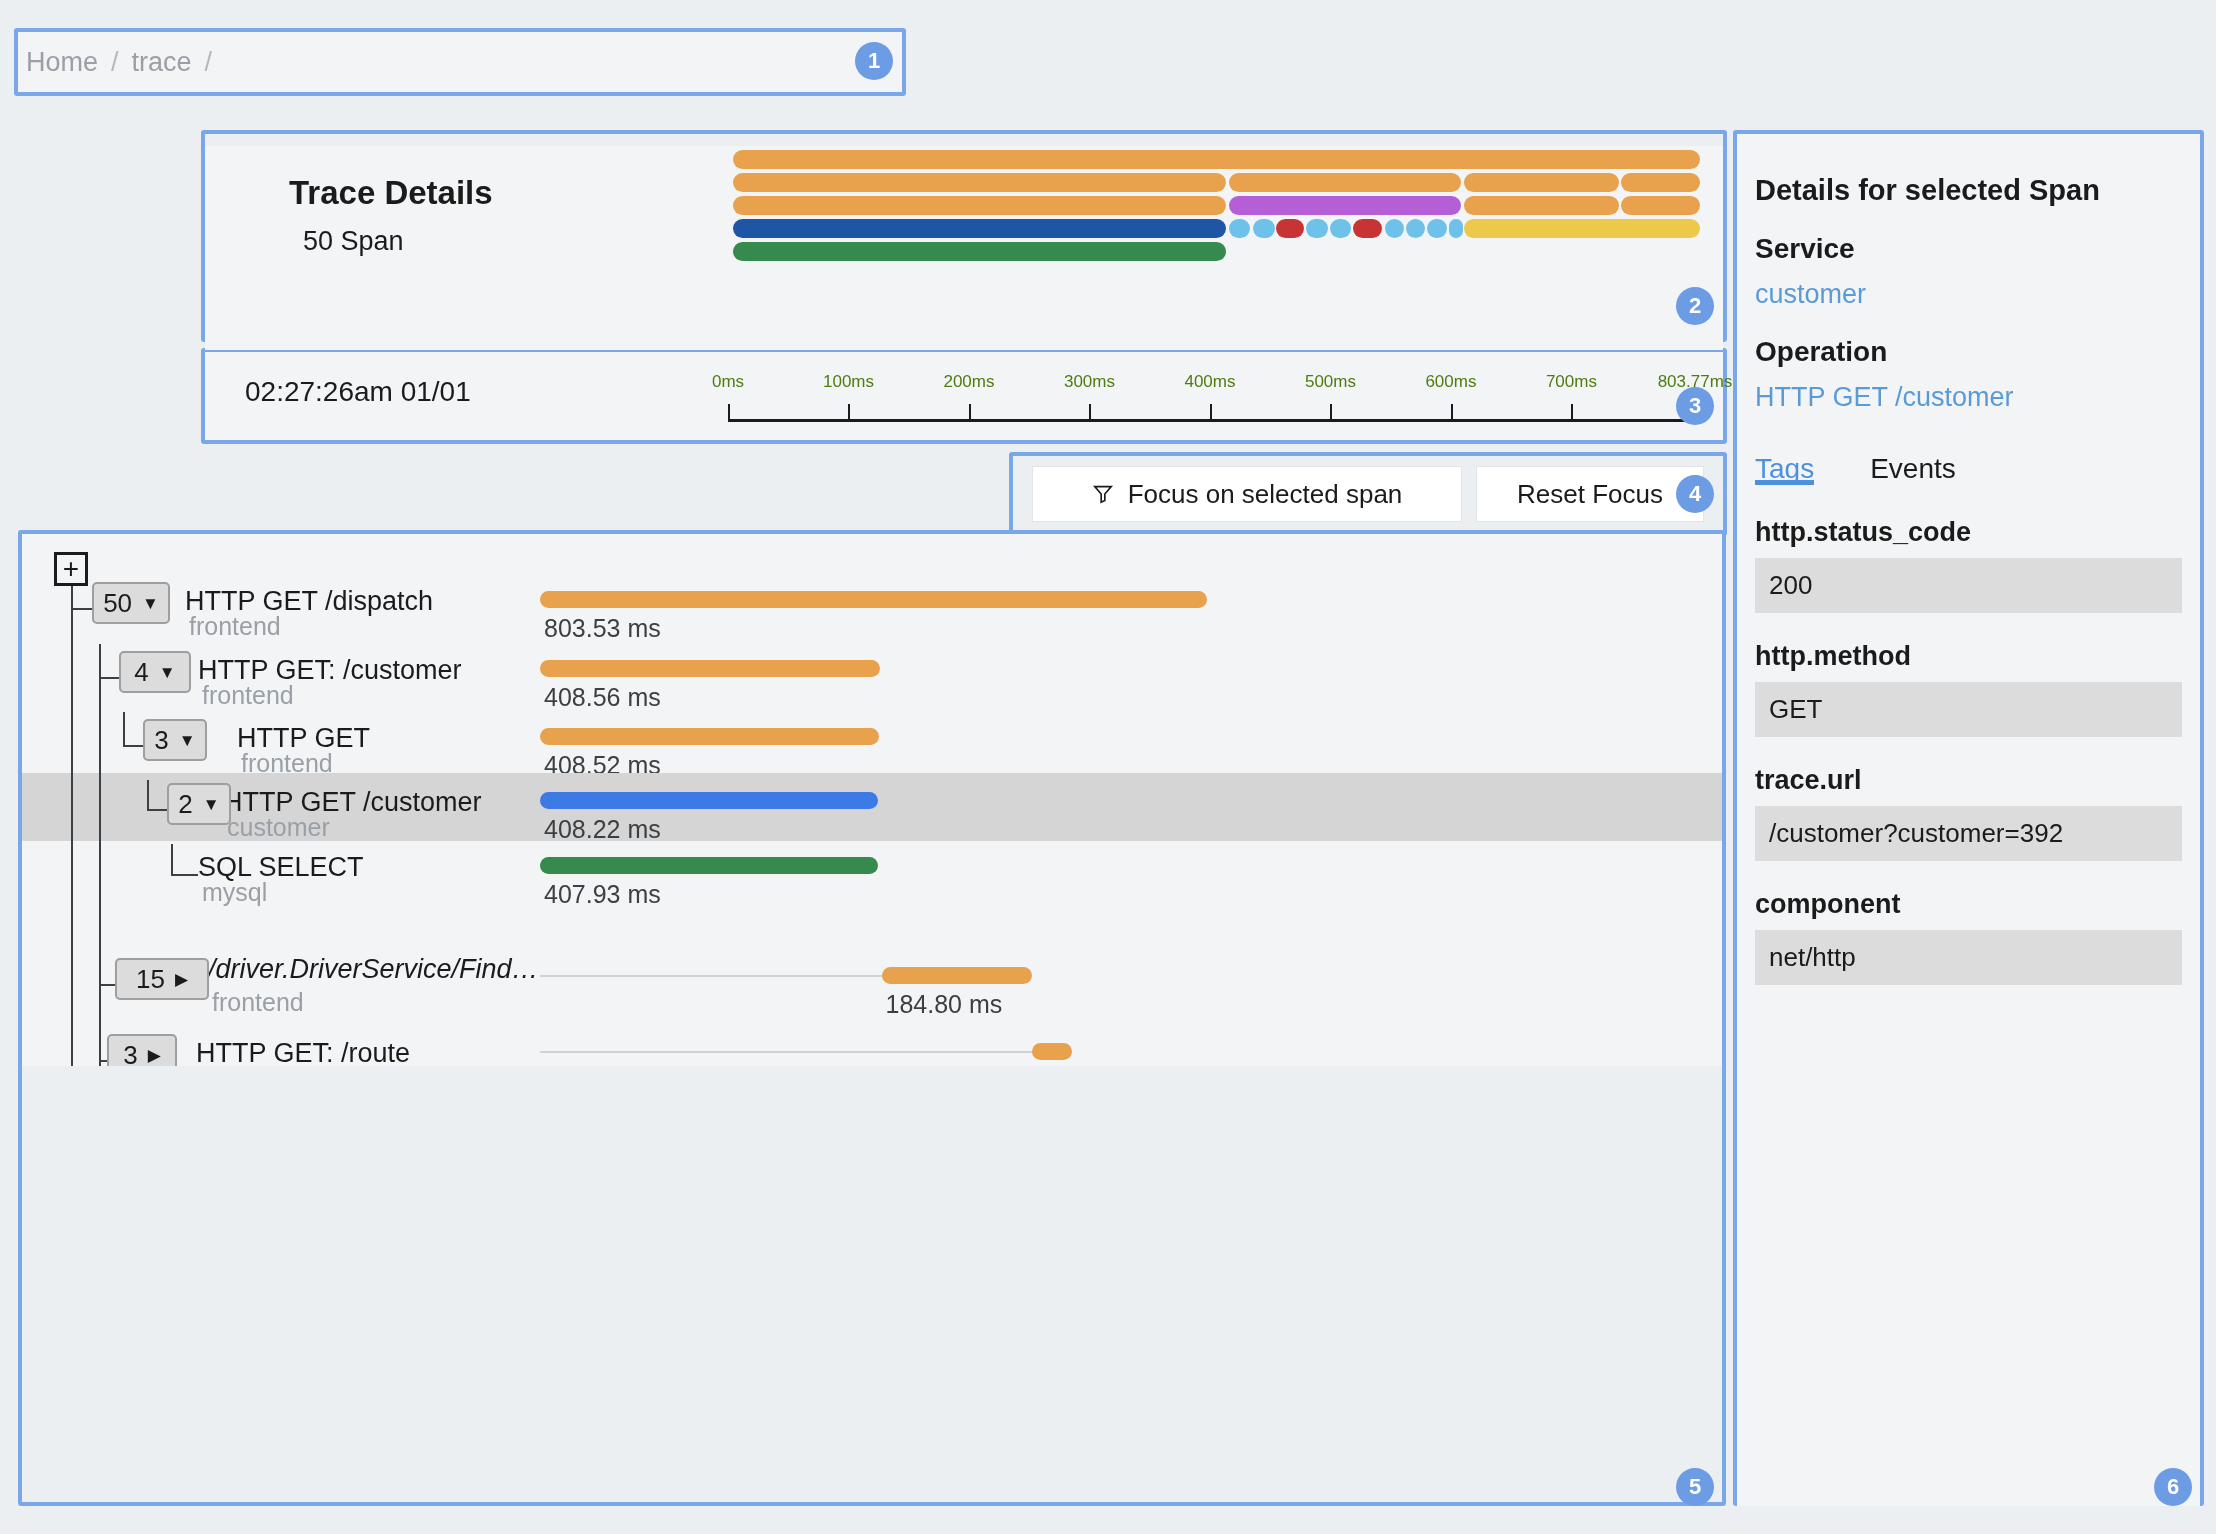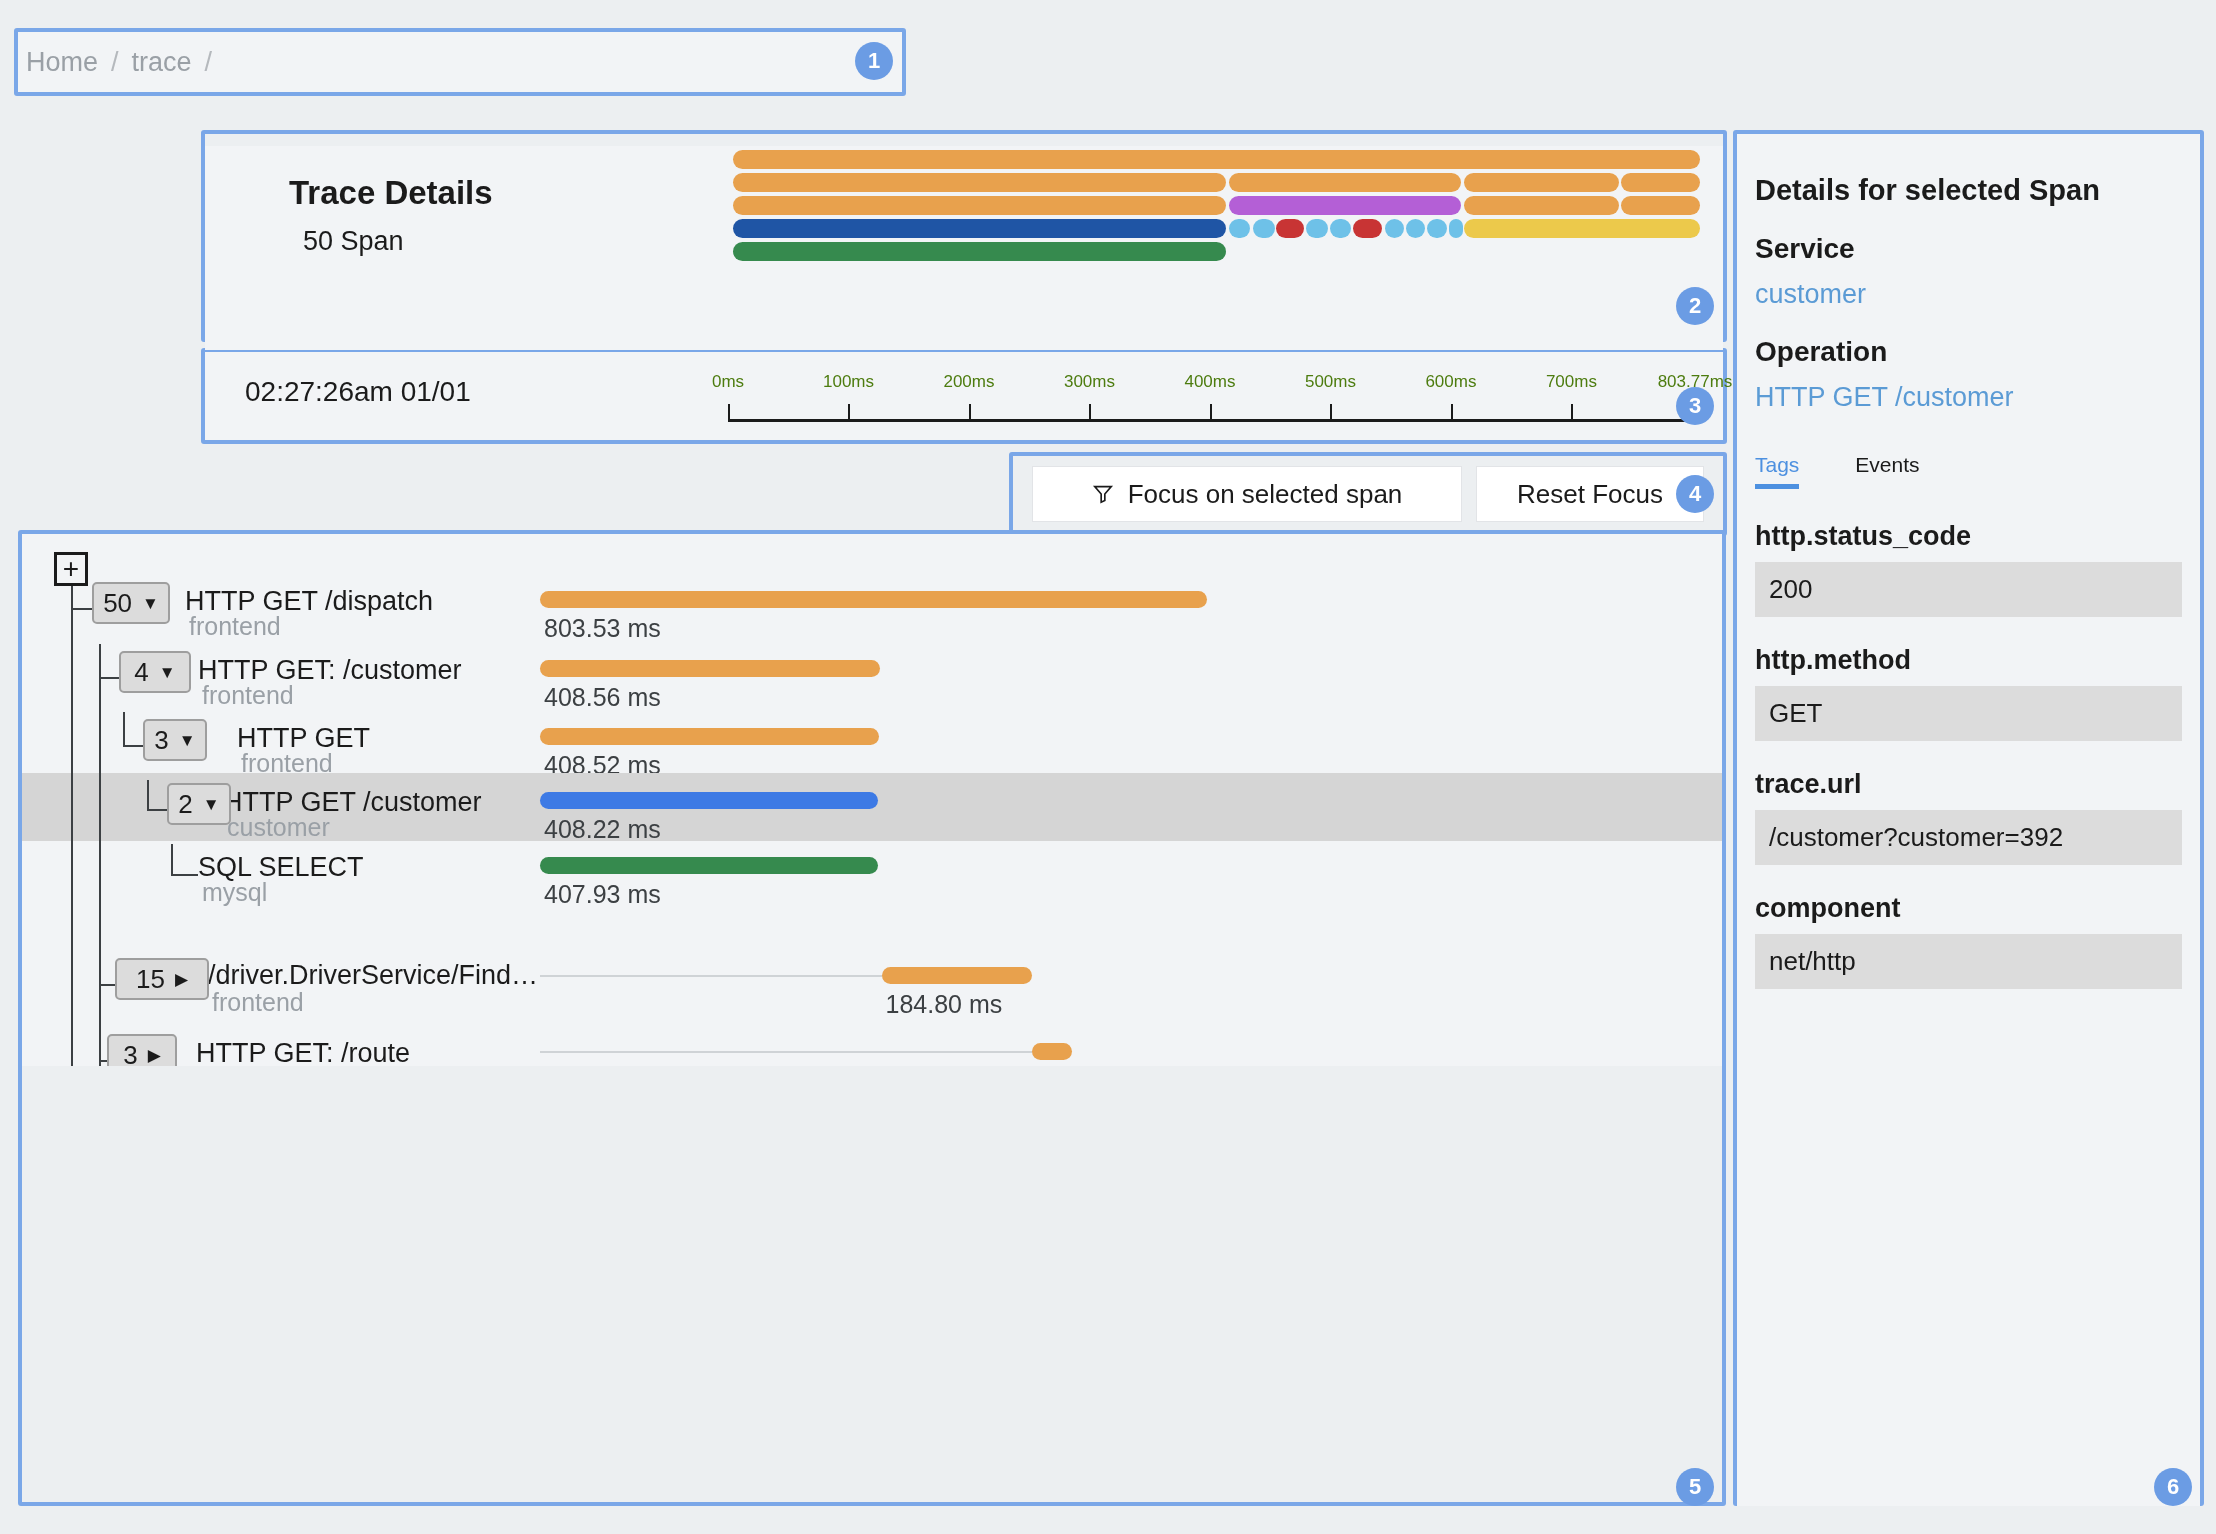--- a/index.html
+++ b/index.html
@@ -182,22 +182,22 @@
     background: #f2f4f6;
     padding: 40px 18px 0 18px;
     z-index: 5;
     overflow: hidden;
   }
   #details-title { font-size: 29px; font-weight: 700; color: #1b1b1b; margin-bottom: 26px; }
   .detail-key { font-size: 28px; font-weight: 700; color: #1b1b1b; margin-bottom: 14px; }
   .detail-link { font-size: 27px; color: #5b9bd5; margin-bottom: 26px; cursor: pointer; }
   #tabs { display: flex; gap: 56px; margin-top: 40px; margin-bottom: 32px; }
   .tab {
-    font-size: 21px; color: #1b1b1b; cursor: pointer;
-    padding-bottom: 12px; position: relative;
+    font-size: 28px; color: #1b1b1b; cursor: pointer;
+    position: relative;
   }
   .tab.active { color: #4d90e0; }
   .tab.active::after {
     content: ""; position: absolute; left: 0; bottom: 0;
     width: 100%; height: 5px; background: #4d90e0;
   }
   .tag-key { font-size: 27px; font-weight: 700; color: #1b1b1b; margin-bottom: 10px; }
   .tag-val {
     font-size: 26px; color: #1b1b1b;
     background: #dcdcdc;
@@ -355,21 +355,21 @@
           <div class="span-op" style="left: 176px; top: 14px;">SQL SELECT</div>
           <div class="span-svc" style="left: 180px; top: 40px;">mysql</div>
           <div class="span-bar" style="left: 518px; top: 19px; width: 337.502px; background: rgb(54, 138, 78);"></div>
           <div class="span-dur" style="left: 522px; top: 42px;">407.93 ms</div>
         </div>
         <div class="span-row" style="top: 414px; height: 68px;">
           <div class="count-chip" style="left: 93px; top: 10px; width: 94px;">
             <span>15</span>
             <span class="caret">▶</span>
           </div>
-          <div class="span-op" style="left: 186px; top: 12px;">/driver.DriverService/Find…</div>
+          <div class="span-op" style="left: 186px; top: 6px; font-style: italic;">/driver.DriverService/Find…</div>
           <div class="span-svc" style="left: 190px; top: 40px;">frontend</div>
           <div class="span-guide" style="left: 518px; top: 27px; width: 341.504px;"></div>
           <div class="span-bar" style="left: 859.504px; top: 19px; width: 150.075px; background: rgb(232, 161, 77);"></div>
           <div class="span-dur" style="left: 863.504px; top: 42px;">184.80 ms</div>
         </div>
         <div class="span-row" style="top: 490px; height: 68px;">
           <div class="count-chip" style="left: 85px; top: 10px; width: 70px;">
             <span>3</span>
             <span class="caret">▶</span>
           </div>

